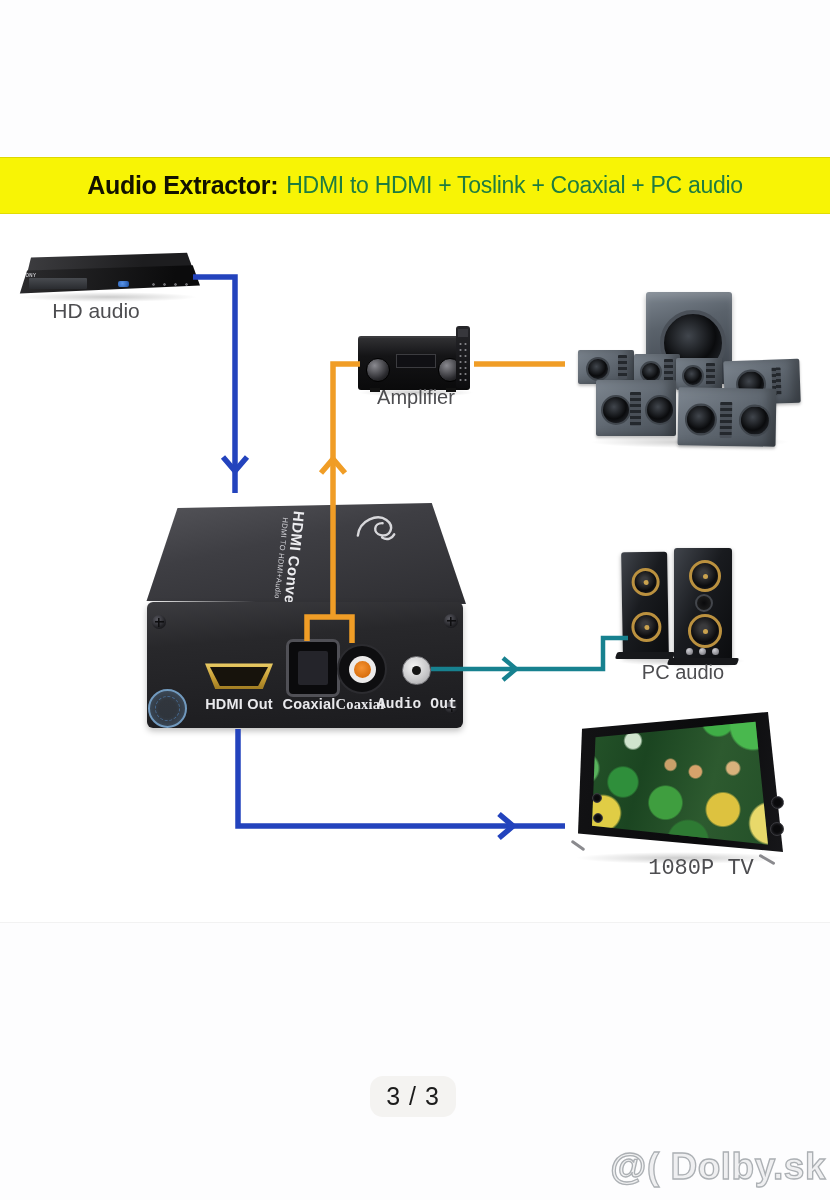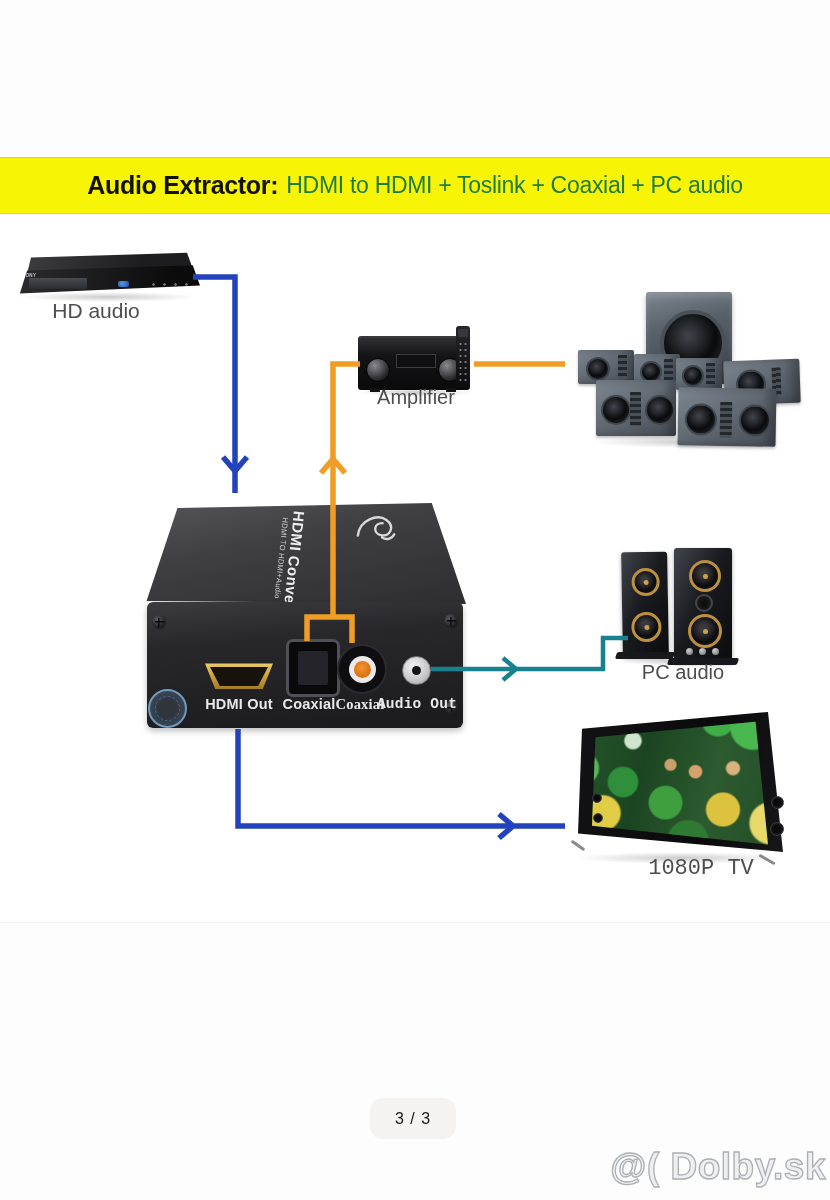--- a/index.html
+++ b/index.html
@@ -143,23 +143,23 @@
   #tv .spkdot{position:absolute;border-radius:50%;background:radial-gradient(#0a0a0c 40%,#2e2e33);border:1px solid #3a3a3f;}
   #tv .leg{position:absolute;height:3px;background:#8a8a8e;border-radius:2px;}
 
   
   #lines{position:absolute;left:0;top:0;width:830px;height:1200px;z-index:20;pointer-events:none;}
   .st-blue{stroke:var(--blue);stroke-width:5.5;fill:none;stroke-linejoin:miter;stroke-linecap:butt;}
   .st-orange{stroke:var(--orange);stroke-width:5.5;fill:none;stroke-linejoin:miter;stroke-linecap:butt;}
   .st-teal{stroke:var(--teal);stroke-width:4.5;fill:none;stroke-linejoin:miter;stroke-linecap:butt;}
 
   
-  #pager{position:absolute;left:370px;top:1098px;width:86px;height:41px;border-radius:13px;background:#f4f3f1;
+  #pager{position:absolute;left:370px;top:1076px;width:86px;height:41px;border-radius:13px;background:#f4f3f1;
       display:flex;align-items:center;justify-content:center;z-index:30;
-      font-size:16px;color:#1b1b1b;letter-spacing:1px;}
+      font-size:25px;color:#1b1b1b;letter-spacing:1px;}
   #watermark{position:absolute;right:4px;top:1146px;z-index:30;font-size:37px;font-weight:bold;letter-spacing:.5px;
       color:rgba(255,255,255,.72);-webkit-text-stroke:1.3px #acb0b4;text-shadow:0 0 1px rgba(160,164,168,.6);}
 </style>
 </head>
 <body>
 
 <div id="stage">
 
   <div id="photo"></div>
 

